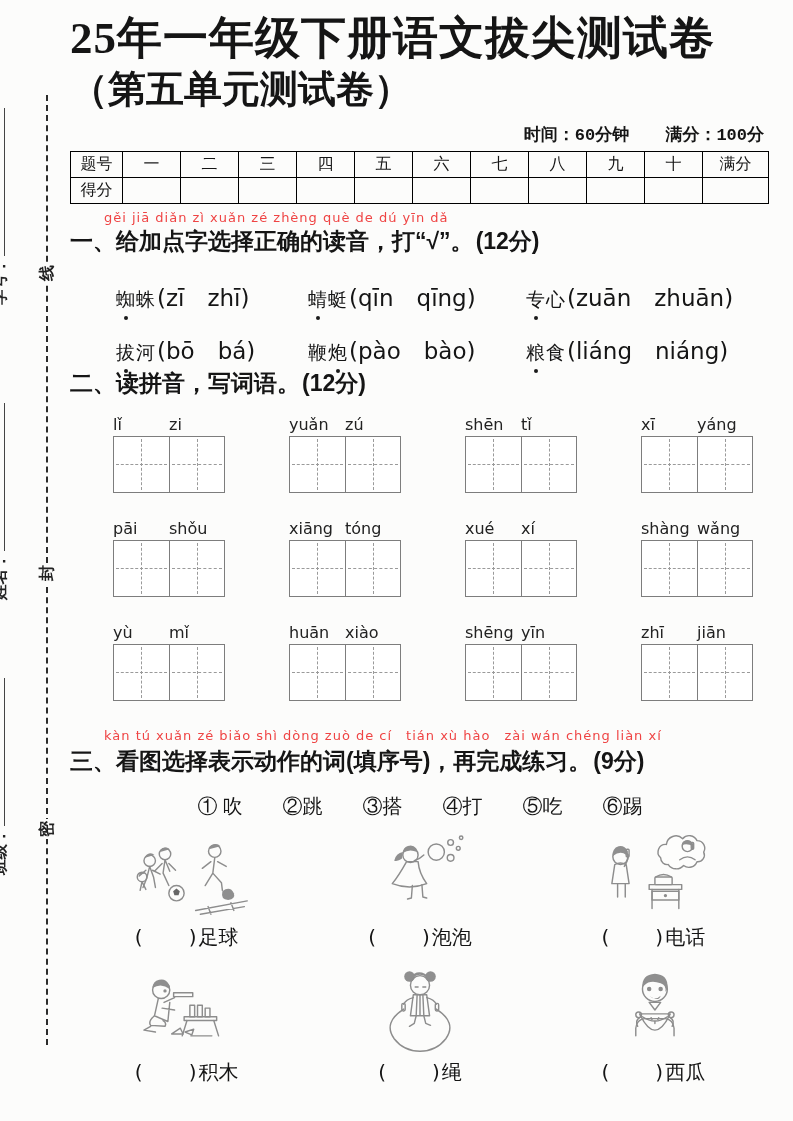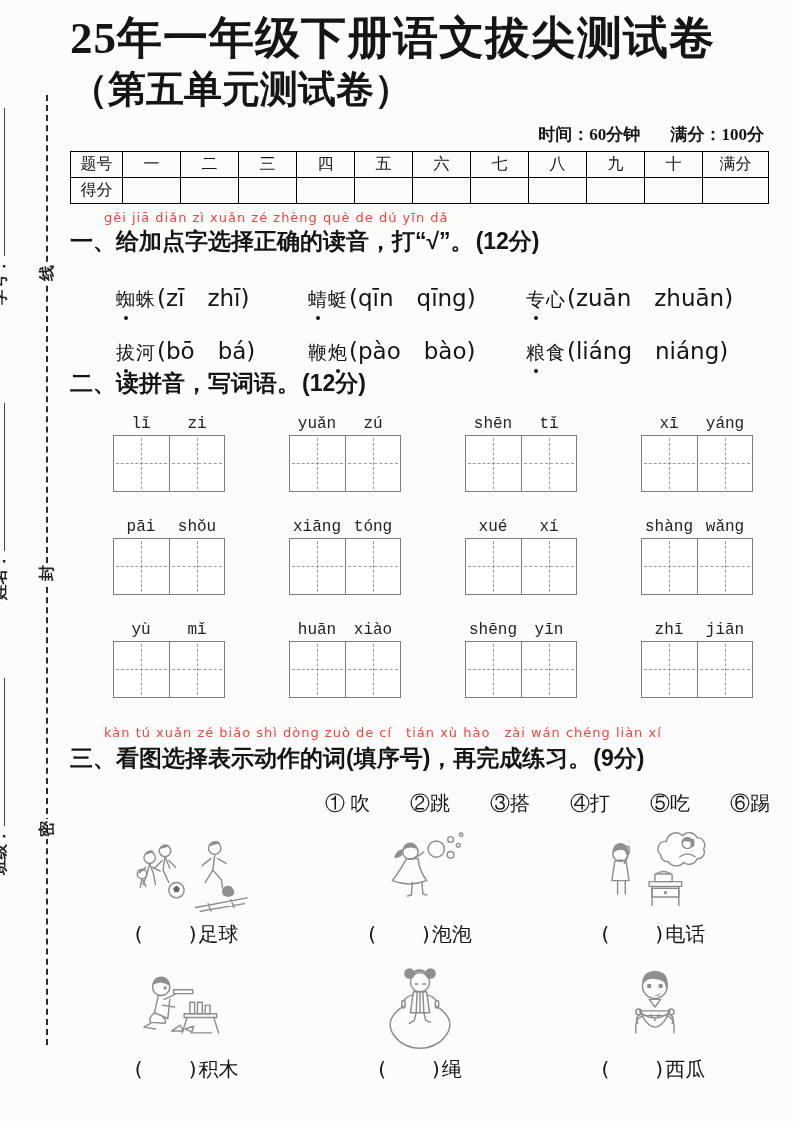--- a/index.html
+++ b/index.html
@@ -31,21 +31,21 @@
   .content{position:absolute;left:70px;top:0;width:700px;}
   .title{
     margin:12px 0 0 0;font-size:45px;line-height:1.18;
     font-weight:800;font-family:"Liberation Serif", serif;letter-spacing:1px;
   }
   .subtitle{
     margin:2px 0 0 0;text-align:left;font-size:38px;line-height:1.2;
     font-weight:800;font-family:"Liberation Serif", serif;
   }
   .meta{margin-top:10px;text-align:right;font-weight:700;font-size:17px;padding-right:6px;
-        font-family:Liberation Serif, serif;}
+        font-family:Liberation Mono, monospace;}
   .meta span + span{margin-left:26px;}
 
   table.score-table{
     border-collapse:collapse;table-layout:fixed;width:698px;margin-top:5px;
     font-size:16px;font-family:"Liberation Sans", sans-serif;
   }
   table.score-table td{border:1.6px solid #000;height:25px;text-align:center;padding:0;}
 
   .pinyin-line{
     margin:6px 0 0 34px;font-size:13px;color:#ef4444;letter-spacing:1px;
@@ -65,29 +65,29 @@
     content:"";position:absolute;left:50%;bottom:-7px;width:4px;height:4px;border-radius:50%;
     background:#1a1a1a;transform:translateX(-50%);
   }
   .choices{font-family:"DejaVu Sans", sans-serif;font-size:23px;margin-left:1px;}
 
   
   .s2-rows{margin-top:16px;}
   .py-row{display:flex;gap:64px;padding-left:43px;margin-bottom:26px;}
   .py-group{width:112px;flex:0 0 auto;}
   .py-labels{display:flex;font-size:16px;font-family:"DejaVu Sans", sans-serif;color:#222;margin-bottom:2px;}
-  .py-labels span{flex:1;text-align:center;font-family:Liberation Mono, monospace;}
+  .py-labels span{flex:1;text-align:left;}
   .write-box{display:flex;border:1.6px solid #7d7d7d;background:#fff;width:112px;box-sizing:border-box;}
   .wcell{width:55px;height:55px;position:relative;}
   .wcell + .wcell{border-left:1px solid #7d7d7d;}
   .wcell::before{content:"";position:absolute;left:50%;top:2px;bottom:2px;border-left:1px dashed #9a9a9a;}
   .wcell::after{content:"";position:absolute;top:50%;left:2px;right:2px;border-top:1px dashed #9a9a9a;}
 
   
-  .s3-options{display:flex;justify-content:flex-end;gap:40px;margin-top:16px;font-size:20px;}
+  .s3-options{display:flex;justify-content:center;gap:40px;margin-top:16px;font-size:20px;}
   .s3-pics{display:grid;grid-template-columns:repeat(3,1fr);row-gap:16px;margin-top:12px;}
   .pic{margin:0;text-align:center;}
   .pic-art{height:88px;display:flex;align-items:flex-end;justify-content:center;}
   .pic-art svg{display:block;}
   .pic-cap{margin-top:4px;font-size:20px;}
   .pa{font-family:"DejaVu Sans", sans-serif;}
   .blank{display:inline-block;width:46px;}
   .capw{margin-left:2px;}
 </style>
 </head>

